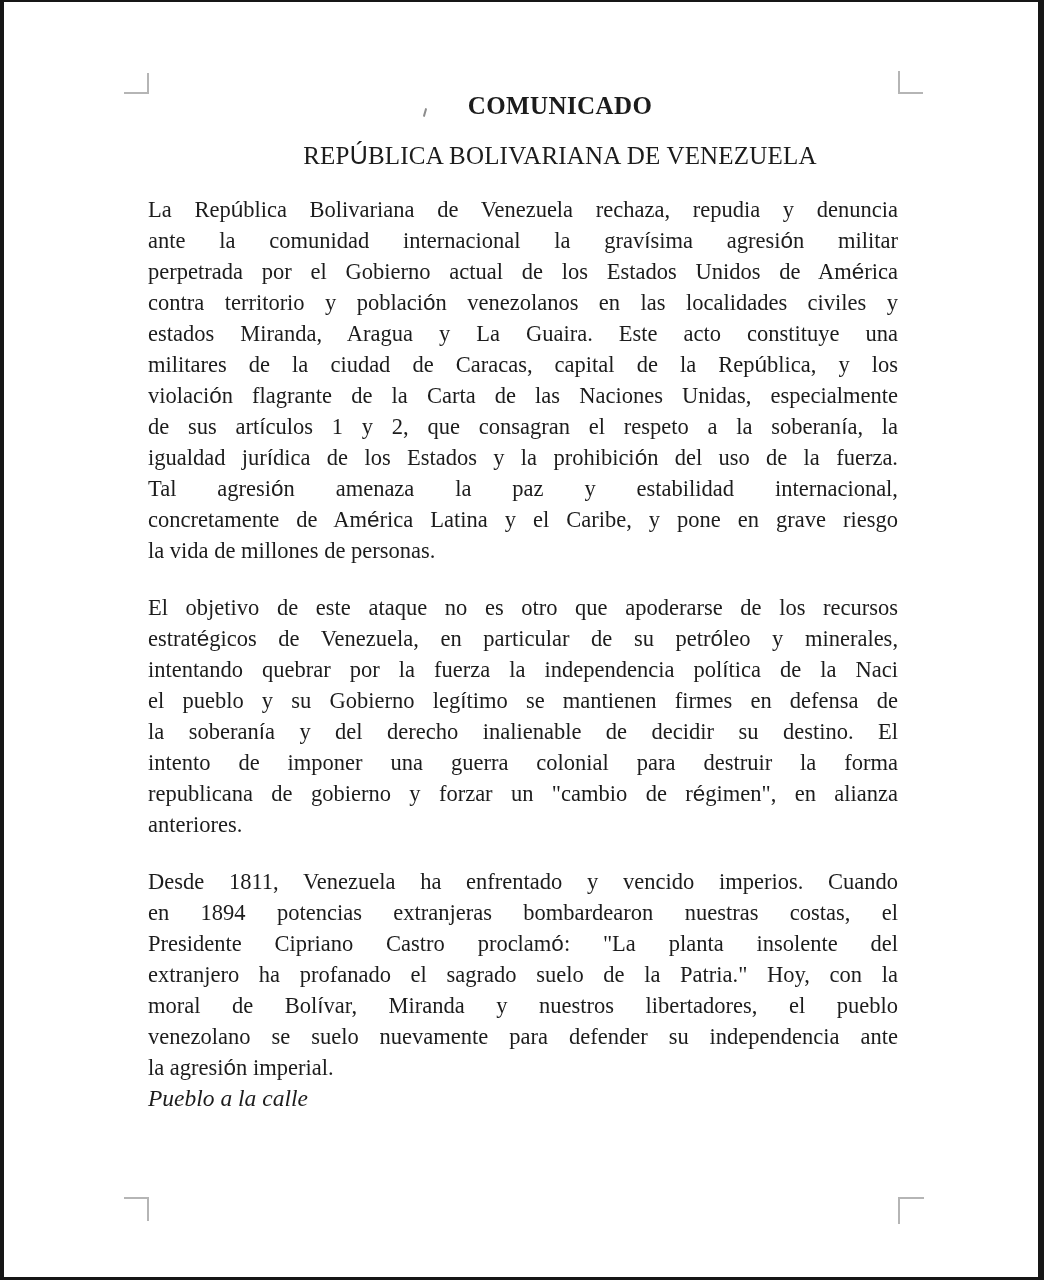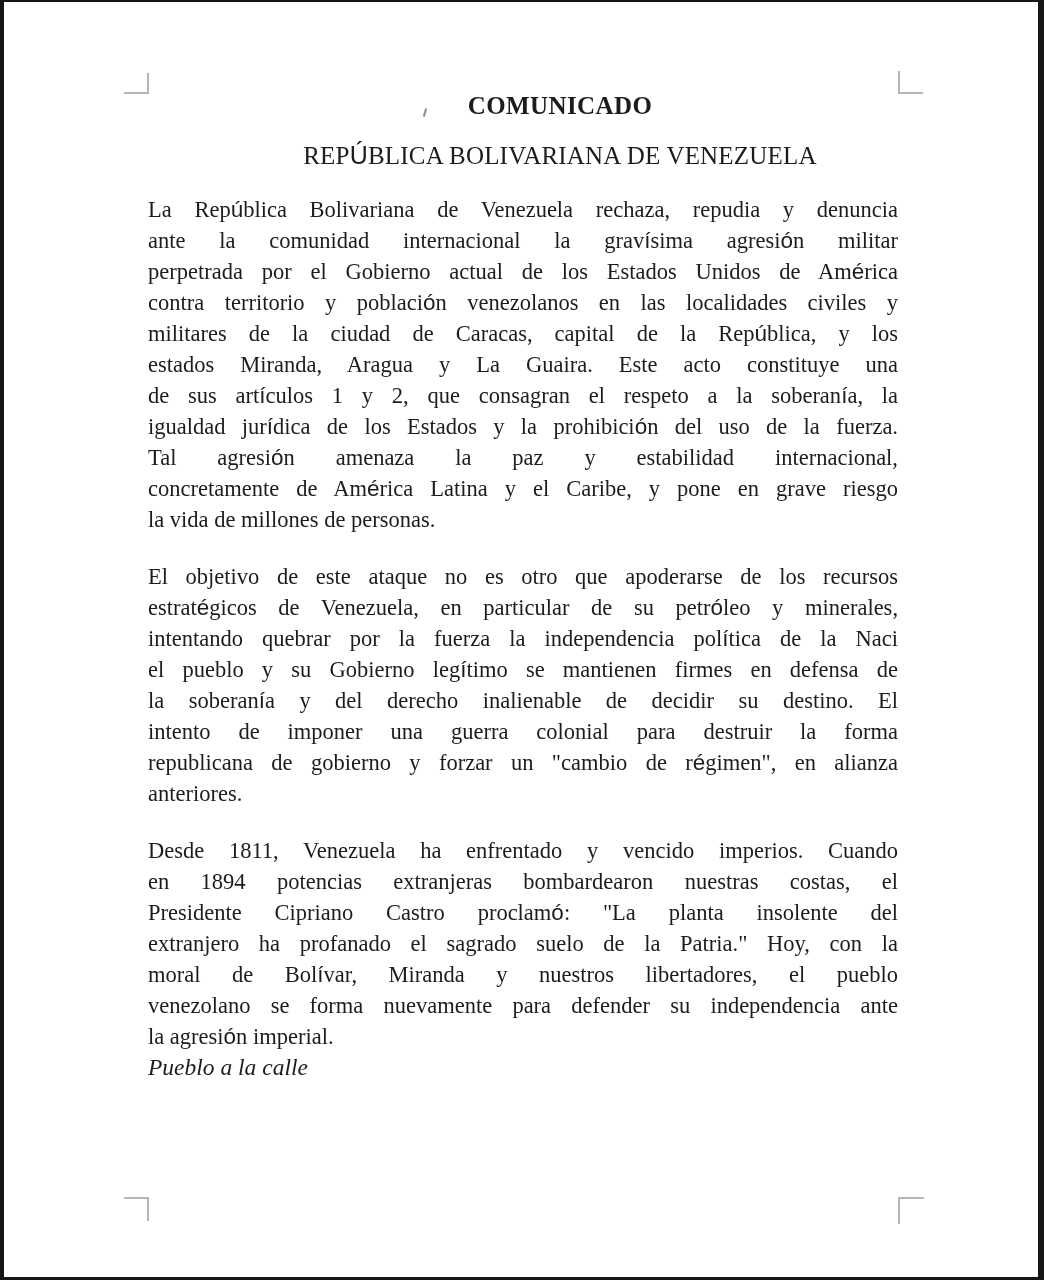--- a/index.html
+++ b/index.html
@@ -103,22 +103,23 @@
     <div class="title-sub">REP<span class="accent-char">Ú</span>BLICA BOLIVARIANA DE VENEZUELA</div>
   </div>
 
   <div class="text-block">
     <div>
         <div class="paragraph">
           <div class="line">La Rep<span class="accent-char">ú</span>blica Bolivariana de Venezuela rechaza, repudia y denuncia</div>
           <div class="line">ante la comunidad internacional la grav<span class="accent-char">í</span>sima agresi<span class="accent-char">ó</span>n militar</div>
           <div class="line">perpetrada por el Gobierno actual de los Estados Unidos de Am<span class="accent-char">é</span>rica</div>
           <div class="line">contra territorio y poblaci<span class="accent-char">ó</span>n venezolanos en las localidades civiles y</div>
+          <div class="line">estados Miranda, Aragua y La Guaira. Este acto constituye una</div>
           <div class="line">militares de la ciudad de Caracas, capital de la Rep<span class="accent-char">ú</span>blica, y los</div>
-          <div class="line">estados Miranda, Aragua y La Guaira. Este acto constituye una</div>
+          <div class="line">violaci<span class="accent-char">ó</span>n flagrante de la Carta de las Naciones Unidas, especialmente</div>
           <div class="line">de sus art<span class="accent-char">í</span>culos 1 y 2, que consagran el respeto a la soberan<span class="accent-char">í</span>a, la</div>
           <div class="line">igualdad jur<span class="accent-char">í</span>dica de los Estados y la prohibici<span class="accent-char">ó</span>n del uso de la fuerza.</div>
           <div class="line">Tal agresi<span class="accent-char">ó</span>n amenaza la paz y estabilidad internacional,</div>
           <div class="line">concretamente de Am<span class="accent-char">é</span>rica Latina y el Caribe, y pone en grave riesgo</div>
           <div class="line last">la vida de millones de personas.</div>
         </div>
         <div class="paragraph">
           <div class="line">El objetivo de este ataque no es otro que apoderarse de los recursos</div>
           <div class="line">estrat<span class="accent-char">é</span>gicos de Venezuela, en particular de su petr<span class="accent-char">ó</span>leo y minerales,</div>
           <div class="line">intentando quebrar por la fuerza la independencia pol<span class="accent-char">í</span>tica de la Naci</div>
@@ -127,20 +128,20 @@
           <div class="line">intento de imponer una guerra colonial para destruir la forma</div>
           <div class="line">republicana de gobierno y forzar un "cambio de r<span class="accent-char">é</span>gimen", en alianza</div>
           <div class="line last">anteriores.</div>
         </div>
         <div class="paragraph">
           <div class="line">Desde 1811, Venezuela ha enfrentado y vencido imperios. Cuando</div>
           <div class="line">en 1894 potencias extranjeras bombardearon nuestras costas, el</div>
           <div class="line">Presidente Cipriano Castro proclam<span class="accent-char">ó</span>: "La planta insolente del</div>
           <div class="line">extranjero ha profanado el sagrado suelo de la Patria." Hoy, con la</div>
           <div class="line">moral de Bol<span class="accent-char">í</span>var, Miranda y nuestros libertadores, el pueblo</div>
-          <div class="line">venezolano se forma nuevamente para defender su independencia ante</div>
+          <div class="line">venezolano se suelo nuevamente para defender su independencia ante</div>
           <div class="line last">la agresi<span class="accent-char">ó</span>n imperial.</div>
         </div>
       </div>
     <div class="closing-line">Pueblo a la calle</div>
   </div>
 
 </div>
 
 </body></html>

